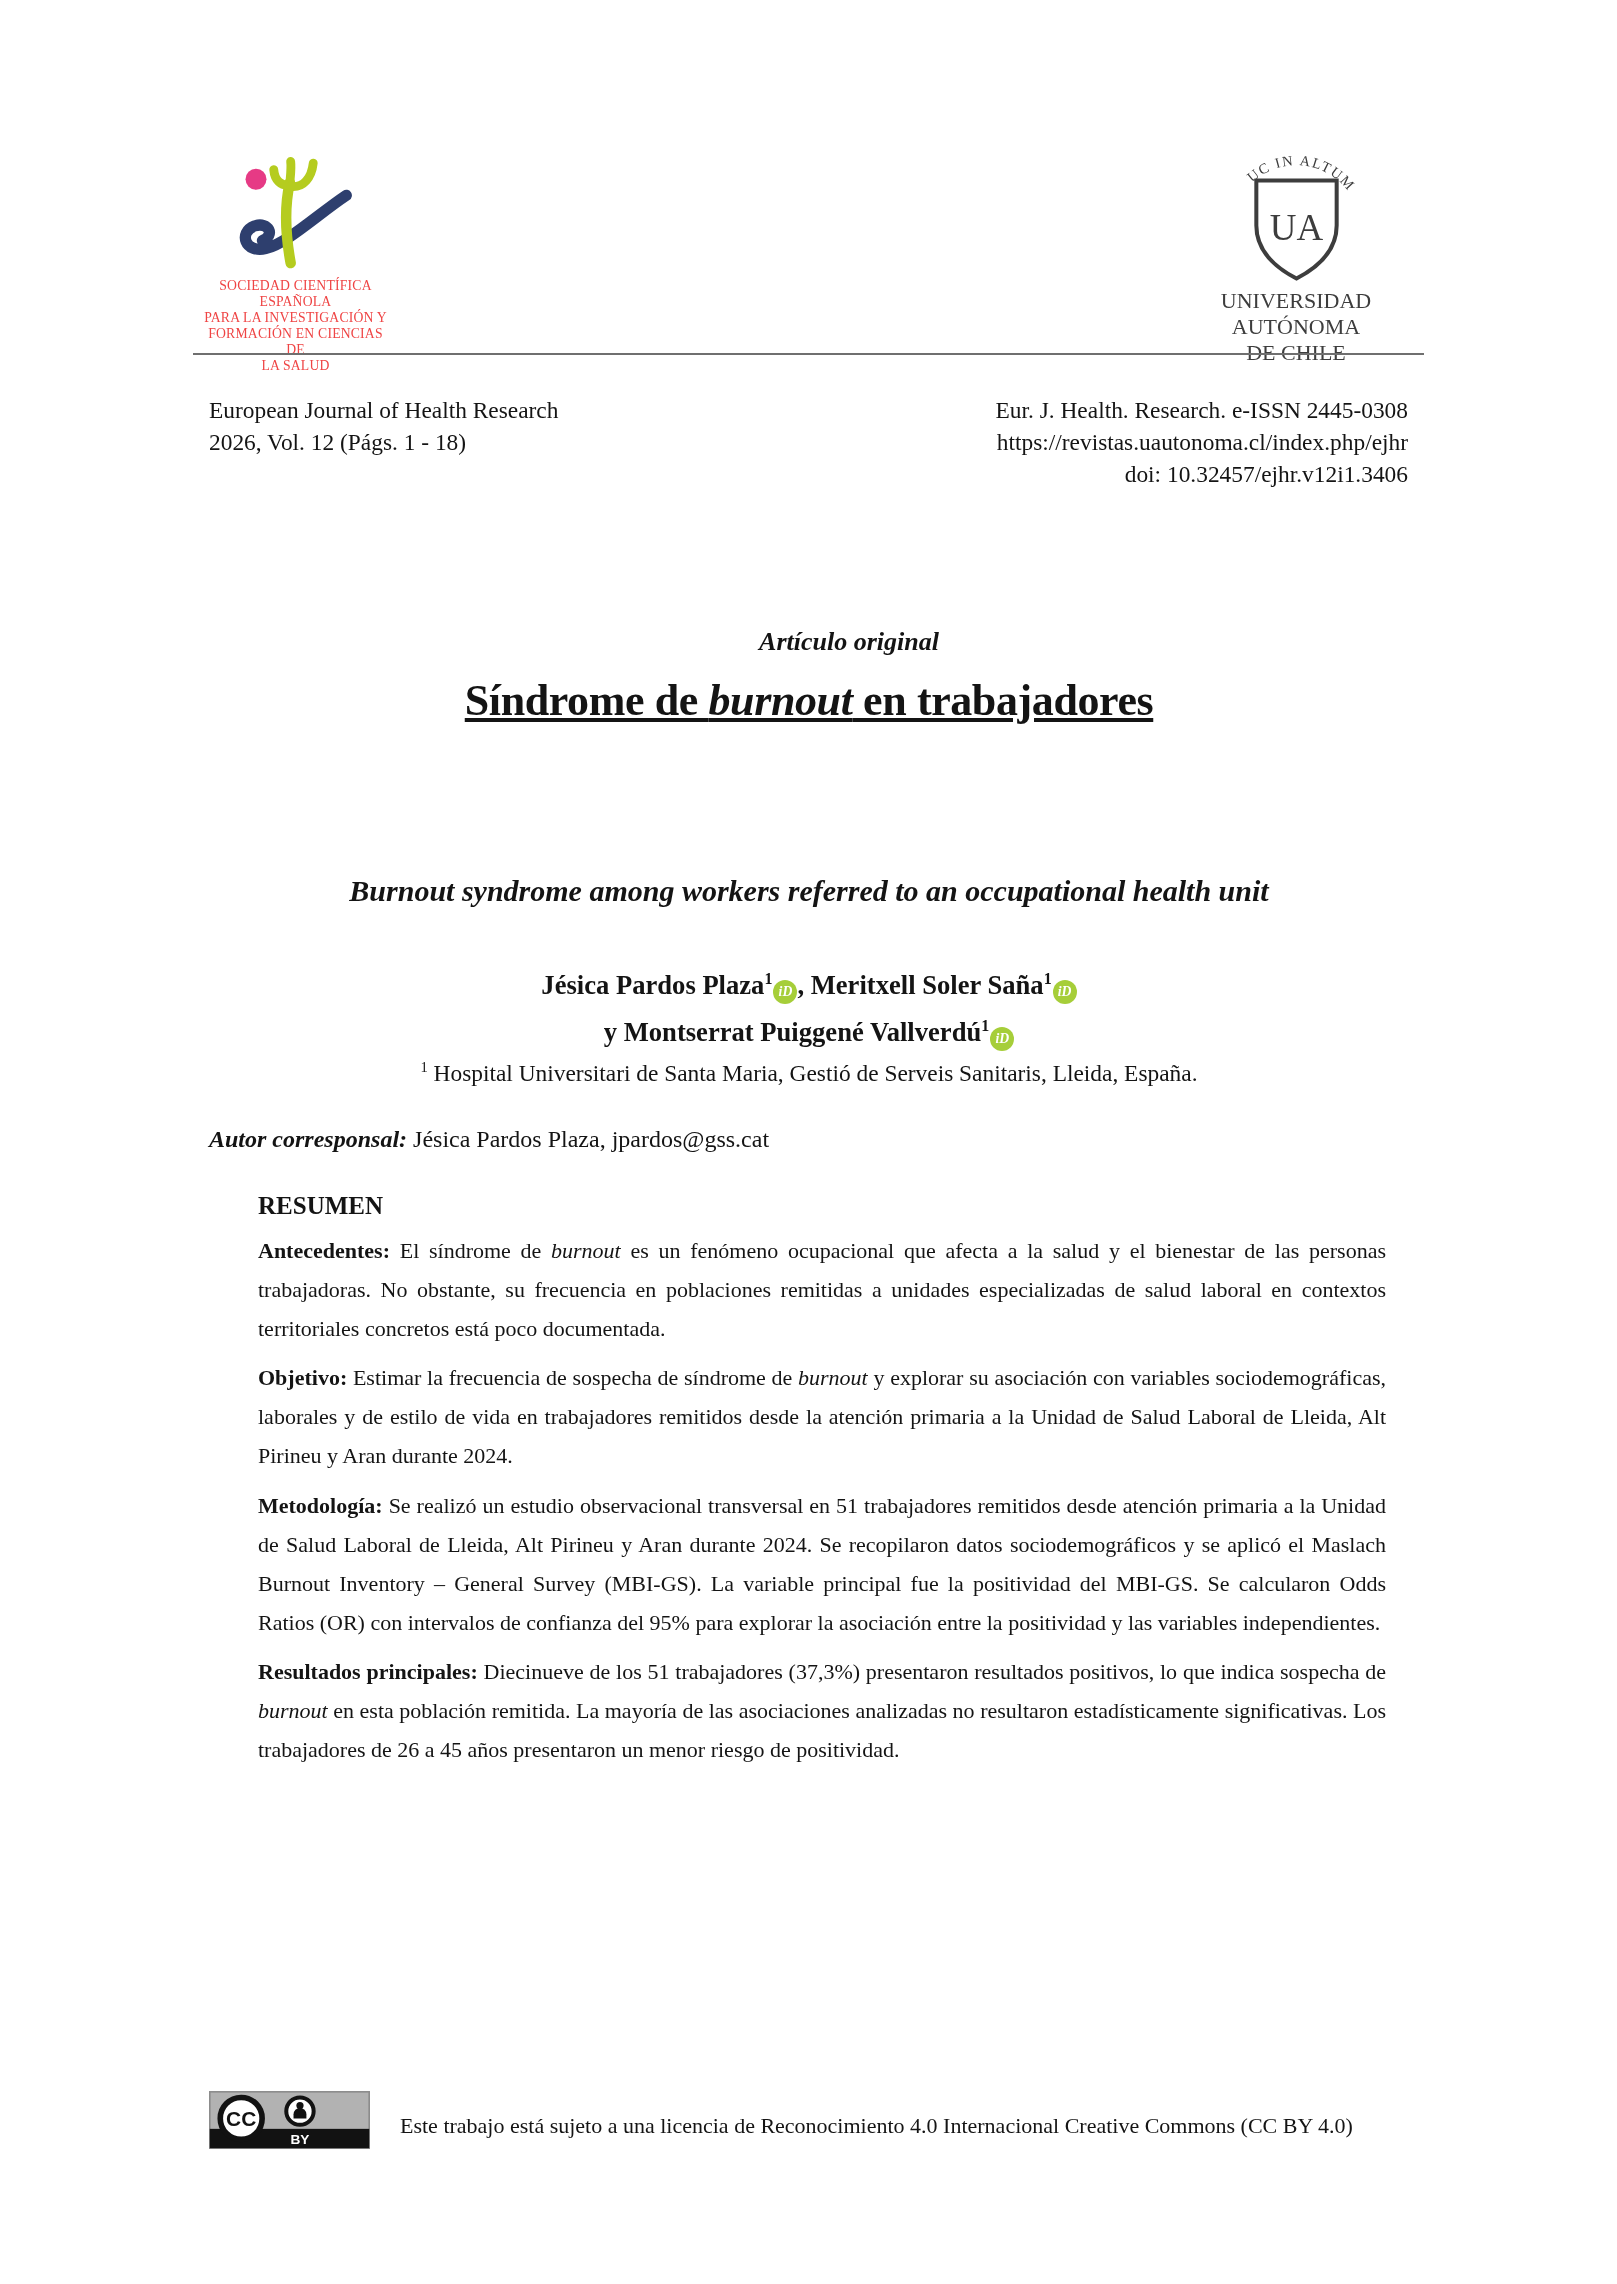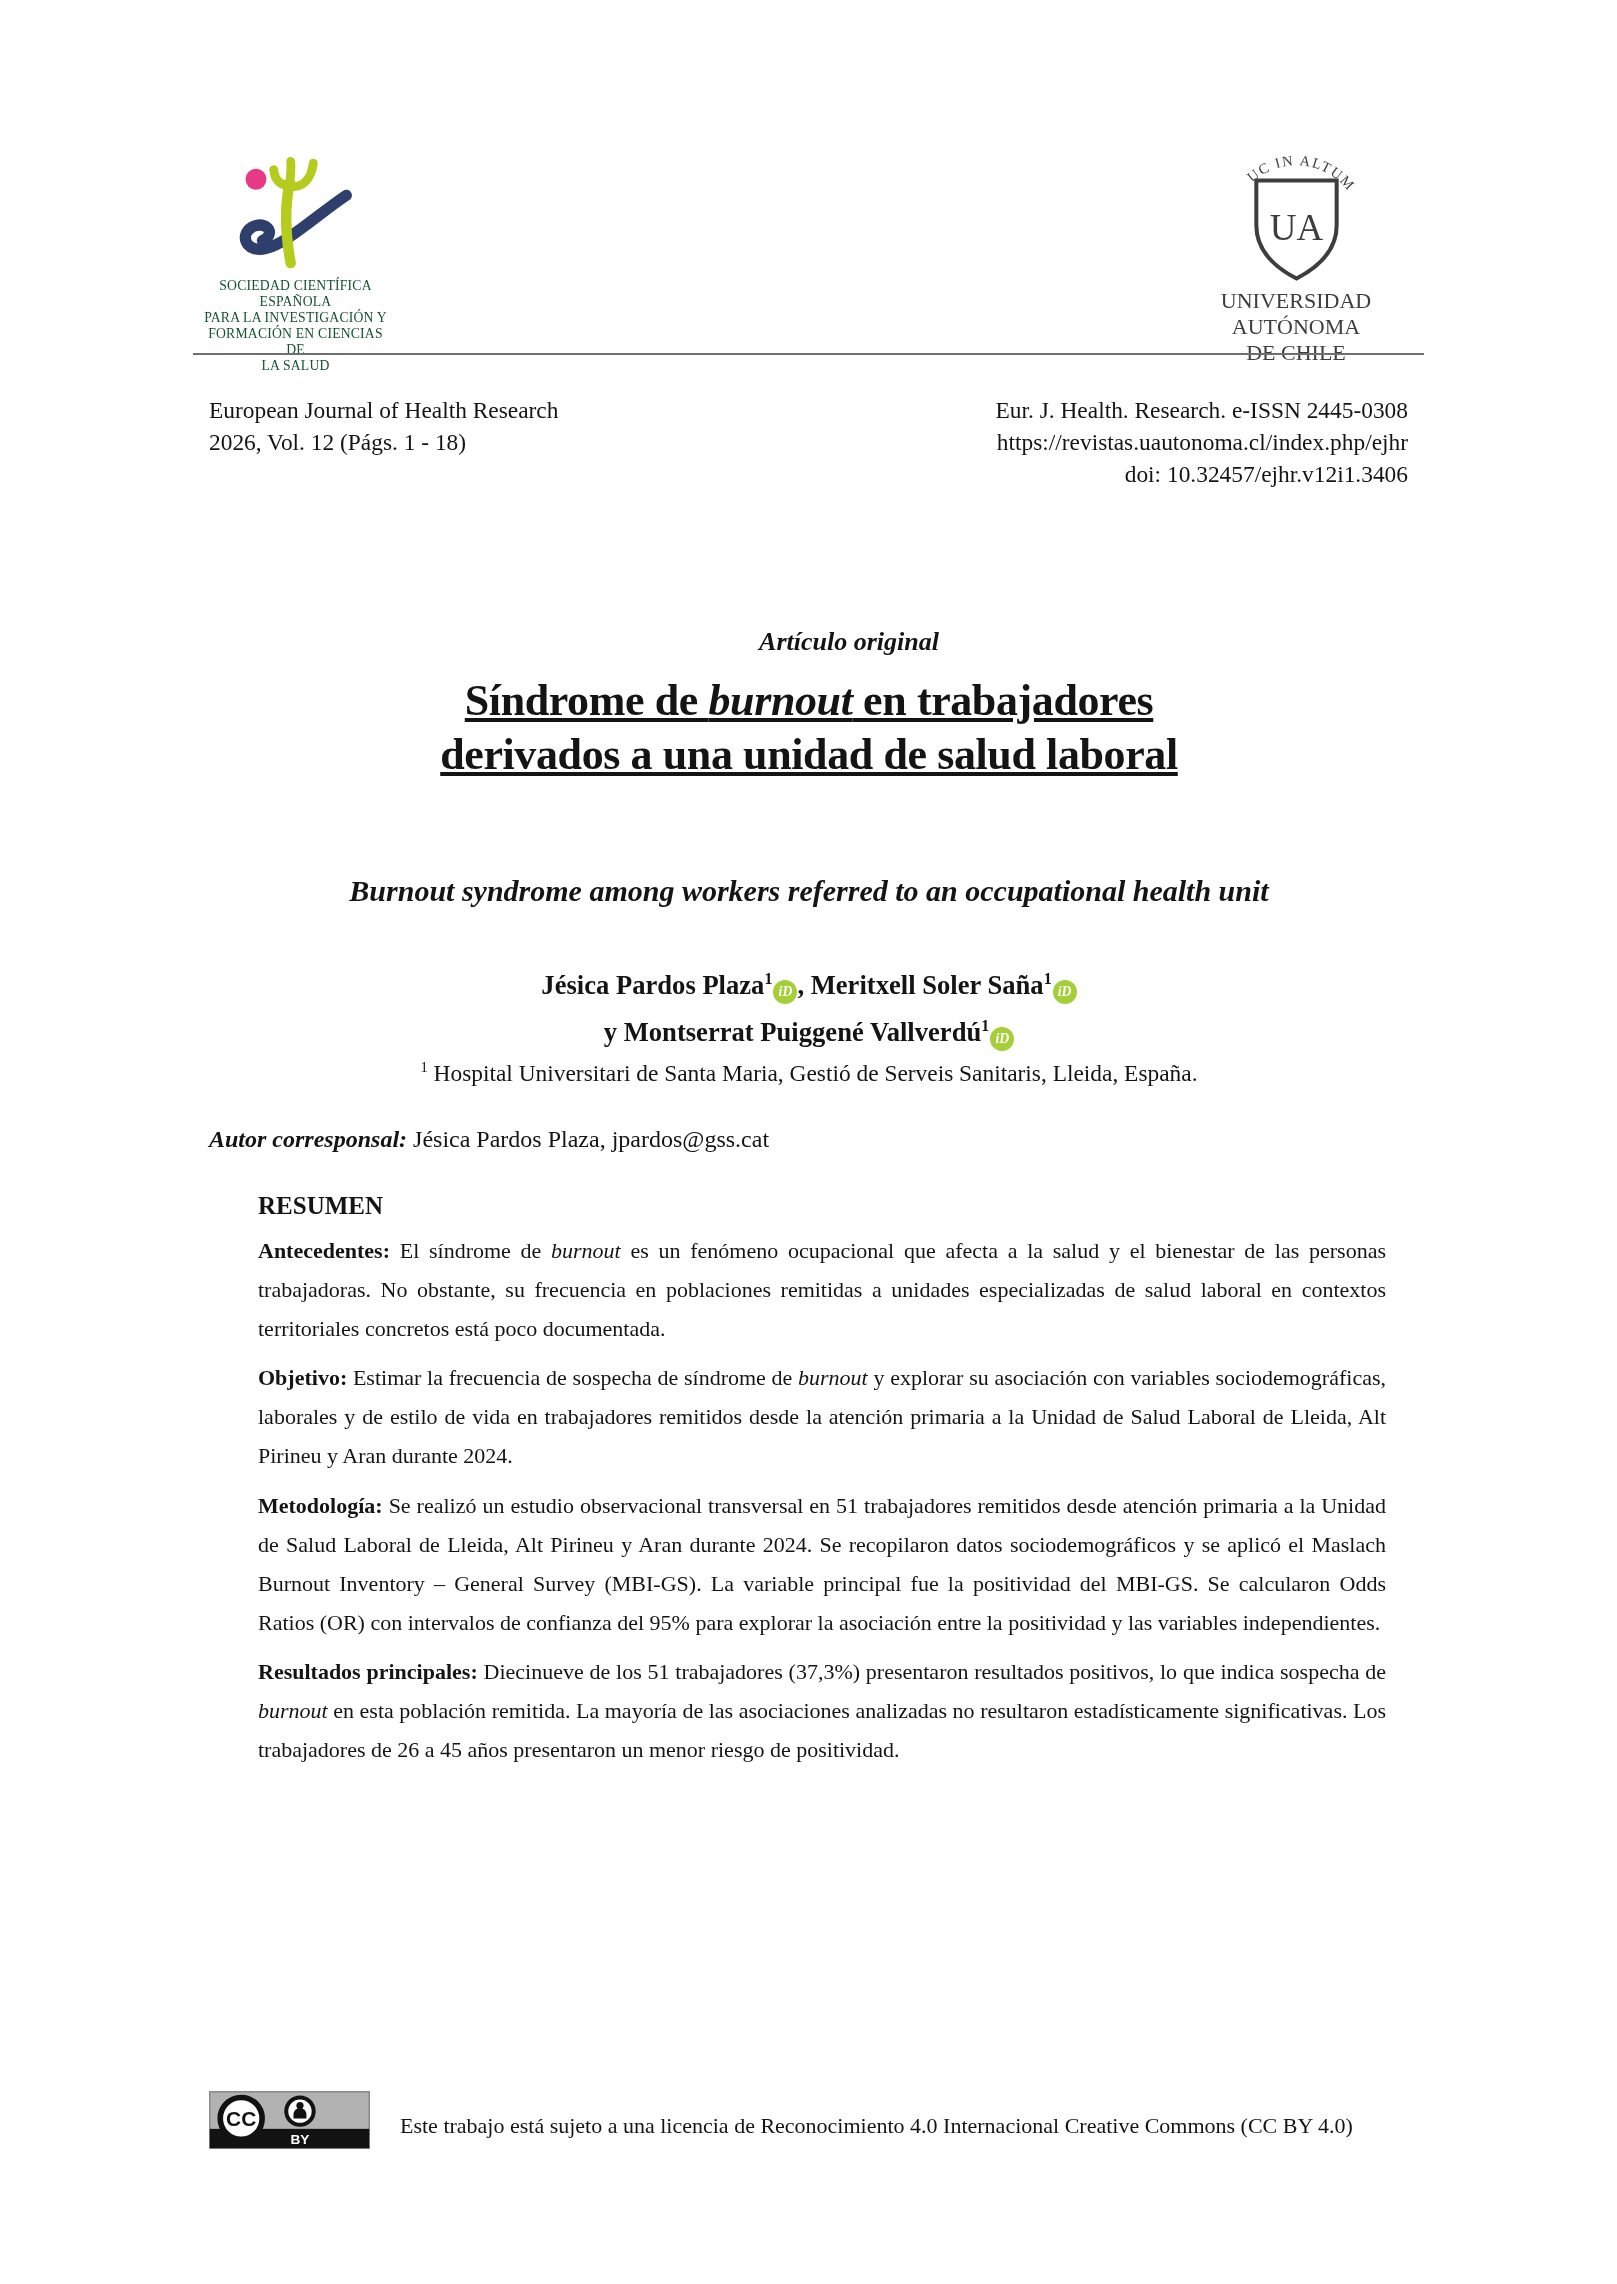--- a/index.html
+++ b/index.html
@@ -9,21 +9,21 @@
     margin:0 auto;
     background:#ffffff;
     font-family:"Liberation Serif", serif;
     color:#141414;
     overflow:hidden;
   }
 
   
   .society-logo { position:absolute; left:203px; top:155px; width:185px; text-align:center; }
   .society-logo svg { display:block; margin:0 auto; }
-  .society-name { margin-top:6.4px; font-size:13.7px; line-height:16px; letter-spacing:0.2px; color:#14532d; }
+  .society-name { margin-top:6.4px; font-size:13.7px; line-height:16px; letter-spacing:0.2px; color:#ef4444; }
 
   .university-logo { position:absolute; left:1167px; top:142px; width:258px; text-align:center; color:#3d3d3d; }
   .university-logo svg { display:block; margin:0 auto; }
   .university-name { margin-top:3.2px; font-size:22px; line-height:26px; color:#3d3d3d; }
 
   .rule { position:absolute; left:193px; top:353px; width:1231px; height:2.4px; background:#6f6f6f; }
 
   
   .journal-left  { position:absolute; left:209px;  top:394px; font-size:23.4px; line-height:32px; }
   .journal-right { position:absolute; right:210px; top:394px; font-size:23.4px; line-height:32px; text-align:right; }
@@ -114,21 +114,20 @@
   <div class="journal-right">
     <div>Eur. J. Health. Research. e-ISSN 2445-0308</div>
     <div>https://revistas.uautonoma.cl/index.php/ejhr</div>
     <div>doi: 10.32457/ejhr.v12i1.3406</div>
   </div>
 
   <div class="article-kind">Artículo original</div>
 
   <h1 class="title" style="margin:0;text-decoration:underline;">
     <span><span>Síndrome de </span><i>burnout</i><span> en trabajadores</span></span><br>
-    <span>derivados a una unidad de salud laboral</span>
   </h1>
 
   <div class="subtitle">Burnout syndrome among workers referred to an occupational health unit</div>
 
   <div class="authors">
     <div>
       <span><span>Jésica Pardos Plaza</span><sup>1</sup></span><span class="orcid-badge">iD</span><span>, </span><span><span>Meritxell Soler Saña</span><sup>1</sup></span><span class="orcid-badge">iD</span>
     </div>
     <div>
       <span>y </span><span><span>Montserrat Puiggené Vallverdú</span><sup>1</sup></span><span class="orcid-badge">iD</span>

